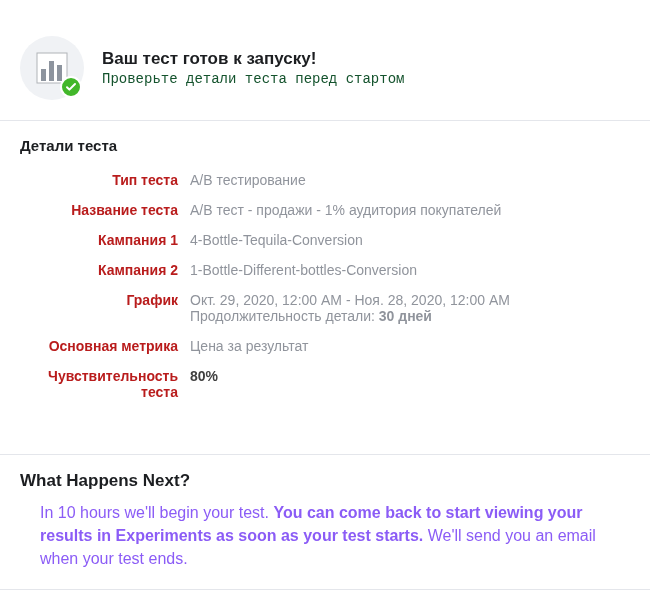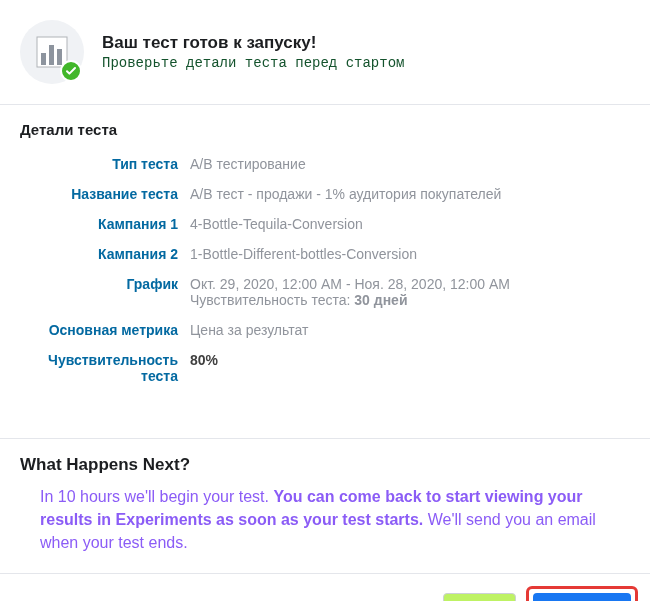--- a/index.html
+++ b/index.html
@@ -12,20 +12,21 @@
       font-size: 14px;
       color: #1c1e21;
       background: #fff;
       width: 650px;
     }
     .header {
       padding: 20px 10px 20px 20px;
       display: flex;
       align-items: center;
       gap: 18px;
+      margin-top: 16px;
     }
     .header-icon-wrap {
       width: 64px;
       height: 64px;
       border-radius: 50%;
       background: #f0f2f5;
       display: flex;
       align-items: center;
       justify-content: center;
       position: relative;
@@ -78,21 +79,21 @@
     }
     .detail-row {
       display: flex;
       align-items: flex-start;
       margin-bottom: 14px;
     }
     .detail-label {
       width: 170px;
       text-align: right;
       font-weight: 700;
-      color: #0369a1;
+      color: #b91c1c;
       padding-right: 12px;
       flex-shrink: 0;
     }
     .detail-value {
       color: #90949c;
       flex: 1;
     }
     .detail-value .sub {
       display: block;
     }
@@ -209,21 +210,21 @@
   <div class="detail-row">
     <div class="detail-label">Кампания 2</div>
     <div class="detail-value">1-Bottle-Different-bottles-Conversion</div>
   </div>
 
   <div class="detail-row">
     <div class="detail-label">График</div>
     <div class="detail-value">
       <span class="sub">Окт. 29, 2020, 12:00 AM - Ноя. 28, 2020, 12:00 AM</span>
       <span class="sub">
-        <span>Чувствительность теста: </span><span class="bold-gray">30 дней</span>
+        <span>Продолжительность детали: </span><span class="bold-gray">30 дней</span>
       </span>
     </div>
   </div>
 
   <div class="detail-row">
     <div class="detail-label">Основная метрика</div>
     <div class="detail-value">Цена за результат</div>
   </div>
 
   <div class="detail-row">

